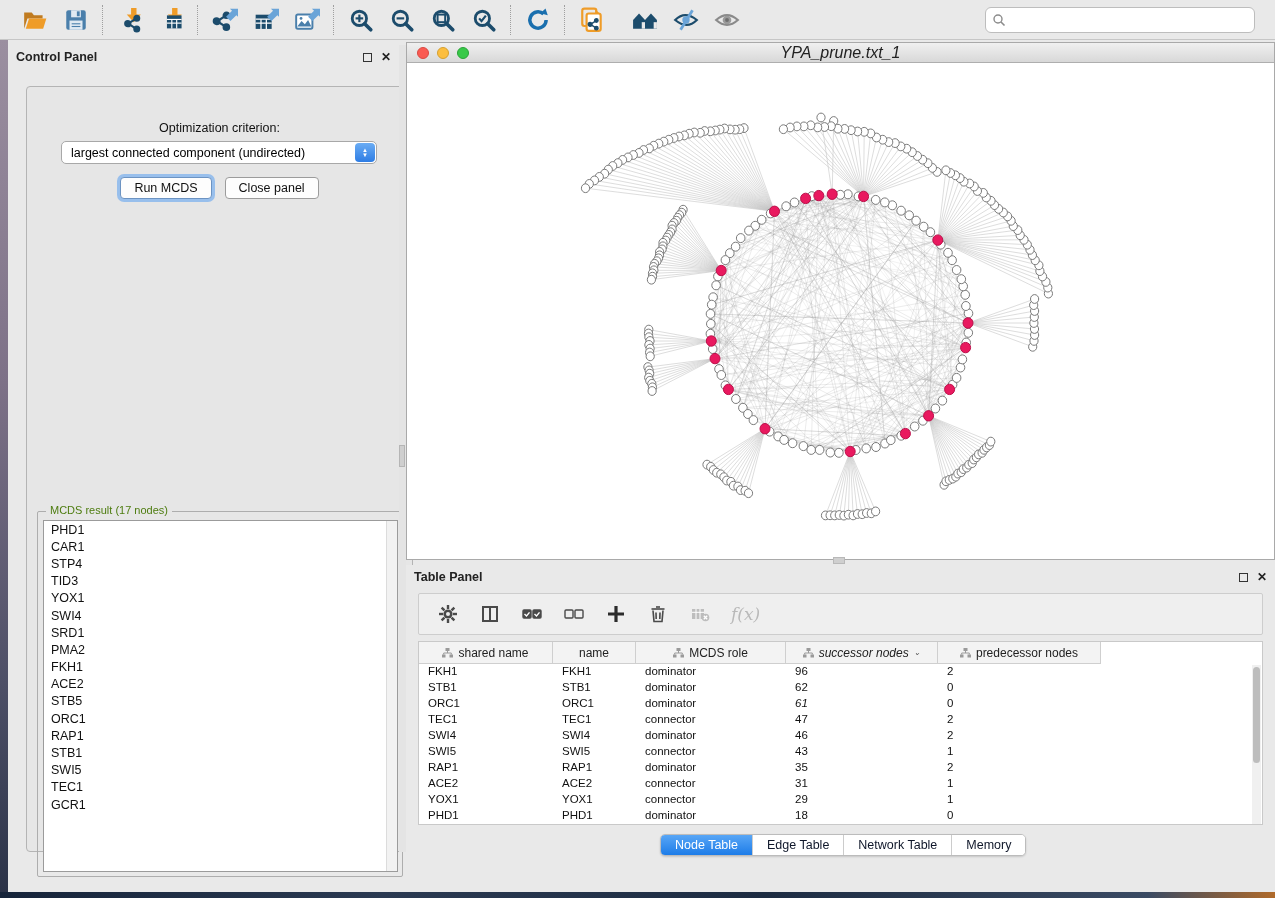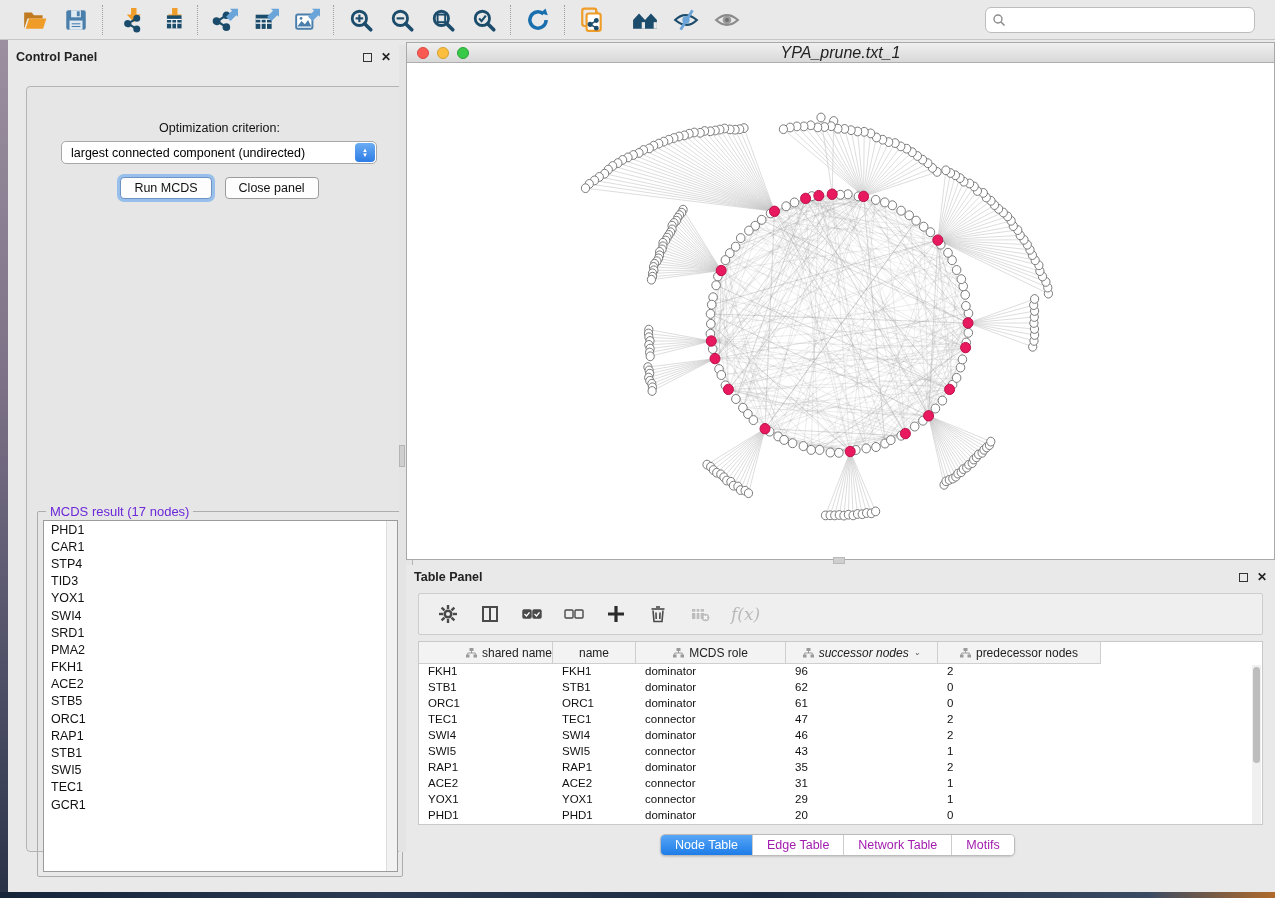--- a/index.html
+++ b/index.html
@@ -42,21 +42,21 @@
     padding-left:9px; cursor:pointer; }
   #opt-stepper { position:absolute; right:1px; top:1px; width:20px; height:19px; border-radius:4px;
     background:linear-gradient(180deg,#6aacf4,#2e7de4); display:flex; flex-direction:column;
     align-items:center; justify-content:center; color:#fff; font-size:6px; line-height:5px; }
   .cp-buttons { position:absolute; top:90px; width:100%; display:flex; justify-content:center; gap:13px; }
   .cp-btn { font-size:12.5px; background:#fdfdfd; border:1px solid #9c9c9c; border-radius:4px;
     padding:3px 13px; cursor:pointer; color:#111; }
   .cp-btn.focused { box-shadow:0 0 0 3px rgba(100,165,240,.6); border-color:#6c93c2; }
   #mcds-fieldset { position:absolute; left:10px; top:424px; width:366px; height:366px;
     border:1px solid #adadad; border-radius:2px; }
-  #mcds-legend { position:absolute; left:8px; top:-8px; background:#e6e6e6; padding:0 4px; font-size:13px; color:#6d28d9; }
+  #mcds-legend { position:absolute; left:8px; top:-8px; background:#e6e6e6; padding:0 4px; font-size:11px; color:#4d7c0f; }
   #mcds-list { position:absolute; left:5px; top:8px; width:355px; height:352px; background:#fff;
     border:1px solid #9b9b9b; overflow:hidden; }
   .mcds-item { font-size:12.5px; color:#111; padding:1.6px 0 1.6px 7px; cursor:default; }
   #mcds-scroll { position:absolute; right:0; top:0; width:11px; height:100%;
     background:#f2f2f2; border-left:1px solid #dcdcdc; }
   
   #v-divider { left:399px; top:45px; width:7px; height:807px; background:#e4e4e4; }
   #v-grip { position:absolute; left:0px; top:400px; width:6px; height:22px; background:#cfcfcf; border:1px solid #b5b5b5; }
   #h-grip { left:833px; top:557px; width:12px; height:7px; background:#cfcfcf; border:1px solid #b9b9b9; }
   
@@ -87,21 +87,21 @@
   .sort-chev { font-size:8px; color:#555; }
   .nt-row { display:flex; height:16px; cursor:default; }
   .nt-cell { font-size:11.5px; color:#111; padding:1px 9px 0 9px; white-space:nowrap; overflow:hidden; }
   .nt-cell.num { }
   #nt-scroll { position:absolute; right:1px; top:23px; width:9px; height:159px; background:#f0f0f0; }
   #nt-thumb { position:absolute; left:1px; top:2px; width:7px; height:96px; background:#bdbdbd; border-radius:4px; }
   
   #bottom-tabs { left:660px; top:834px; height:22px; display:flex; z-index:3;
     border-radius:5px; overflow:hidden; border:1px solid #bcbcbc; background:#fff;
     box-shadow:0 1px 2px rgba(0,0,0,.15); }
-  .b-tab { font-size:12.5px; padding:3px 14px; color:#a21caf; border-left:1px solid #ccc; cursor:pointer; background:#fff; }
+  .b-tab { font-size:12.5px; padding:3px 14px; color:#0f172a; border-left:1px solid #ccc; cursor:pointer; background:#fff; }
   .b-tab:first-child { border-left:none; }
   .b-tab.active { background:linear-gradient(180deg,#58a6f6,#1d7ce8); color:#fff; }
   
   #status-bar { left:0; top:856px; width:1275px; height:26px; background:#a3a3a3; border-top:1px solid #cfcfcf;margin-top:48px; }
   #task-btn { position:absolute; left:12px; top:7px; width:30px; height:23px; background:#fafafa;
     border:1px solid #b9b9b9; display:flex; align-items:center; justify-content:center; cursor:pointer; }
   #memory-btn { position:absolute; right:13px; top:7px; height:23px; background:#fafafa;
     border:1px solid #b9b9b9; border-radius:3px; display:flex; align-items:center; gap:5px;
     padding:0 9px; font-size:11.5px; color:#111; cursor:pointer; }
   #memory-dot { width:10px; height:10px; border-radius:50%; background:#1d9e35; }
@@ -1254,21 +1254,21 @@
             <line x1="10" y1="5" x2="10" y2="15"></line>
           </g>
           <circle cx="15.5" cy="13.5" r="3.8" fill="#bdbdbd"></circle>
           <path d="M13.8 11.8 l3.4 3.4 m0 -3.4 l-3.4 3.4" stroke="#fff" stroke-width="1.3"></path>
         </svg>
       </div>
       <span class="tp-fx">f(x)</span>
     </div>
   <div id="node-table">
     <div id="nt-header">
-        <div class="nt-hcell" style="width: 134px; justify-content: flex-end;">
+        <div class="nt-hcell" style="width: 134px;">
           <svg class="tree-ico" viewBox="0 0 11 10">
             <g fill="#9a9a9a">
               <rect x="3.5" y="0" width="4" height="3"></rect>
               <rect x="0" y="6.5" width="3.5" height="3"></rect>
               <rect x="7.5" y="6.5" width="3.5" height="3"></rect>
             </g>
             <g stroke="#9a9a9a" fill="none">
               <path d="M5.5 3 v2 M1.7 6.5 v-1.5 h7.6 v1.5"></path>
             </g>
           </svg>
@@ -1330,21 +1330,21 @@
           <div class="nt-cell" style="width: 134px;">STB1</div>
           <div class="nt-cell" style="width: 83px;">STB1</div>
           <div class="nt-cell" style="width: 150px;">dominator</div>
           <div class="nt-cell num" style="width: 152px; padding-right: 18px;">62</div>
           <div class="nt-cell num" style="width: 163px; padding-right: 12px;">0</div>
         </div>
         <div class="nt-row">
           <div class="nt-cell" style="width: 134px;">ORC1</div>
           <div class="nt-cell" style="width: 83px;">ORC1</div>
           <div class="nt-cell" style="width: 150px;">dominator</div>
-          <div class="nt-cell num" style="width: 152px; padding-right: 18px;">61</div>
+          <div class="nt-cell num" style="width: 152px; padding-right: 18px; font-style: italic;">61</div>
           <div class="nt-cell num" style="width: 163px; padding-right: 12px;">0</div>
         </div>
         <div class="nt-row">
           <div class="nt-cell" style="width: 134px;">TEC1</div>
           <div class="nt-cell" style="width: 83px;">TEC1</div>
           <div class="nt-cell" style="width: 150px;">connector</div>
           <div class="nt-cell num" style="width: 152px; padding-right: 18px;">47</div>
           <div class="nt-cell num" style="width: 163px; padding-right: 12px;">2</div>
         </div>
         <div class="nt-row">
@@ -1379,35 +1379,35 @@
           <div class="nt-cell" style="width: 134px;">YOX1</div>
           <div class="nt-cell" style="width: 83px;">YOX1</div>
           <div class="nt-cell" style="width: 150px;">connector</div>
           <div class="nt-cell num" style="width: 152px; padding-right: 18px;">29</div>
           <div class="nt-cell num" style="width: 163px; padding-right: 12px;">1</div>
         </div>
         <div class="nt-row">
           <div class="nt-cell" style="width: 134px;">PHD1</div>
           <div class="nt-cell" style="width: 83px;">PHD1</div>
           <div class="nt-cell" style="width: 150px;">dominator</div>
-          <div class="nt-cell num" style="width: 152px; padding-right: 18px;">20</div>
+          <div class="nt-cell num" style="width: 152px; padding-right: 18px;">18</div>
           <div class="nt-cell num" style="width: 163px; padding-right: 12px;">0</div>
         </div>
       </div>
     <div id="nt-scroll">
       <div id="nt-thumb"></div>
     </div>
   </div>
 </div>
 
 <div id="bottom-tabs" class="abs">
     <div class="b-tab active">Node Table</div>
     <div class="b-tab">Edge Table</div>
     <div class="b-tab">Network Table</div>
-    <div class="b-tab">Motifs</div>
+    <div class="b-tab">Memory</div>
   </div>
 
 <div id="status-bar" class="abs">
   <div id="task-btn">
     <svg width="16" height="14" viewBox="0 0 16 14">
       <circle cx="2" cy="2.5" r="1.3" fill="#222"></circle>
         <rect x="5" y="1.5" width="10" height="2" fill="#222"></rect>
       <circle cx="2" cy="7" r="1.3" fill="#222"></circle>
         <rect x="5" y="6" width="10" height="2" fill="#222"></rect>
       <circle cx="2" cy="11.5" r="1.3" fill="#222"></circle>

